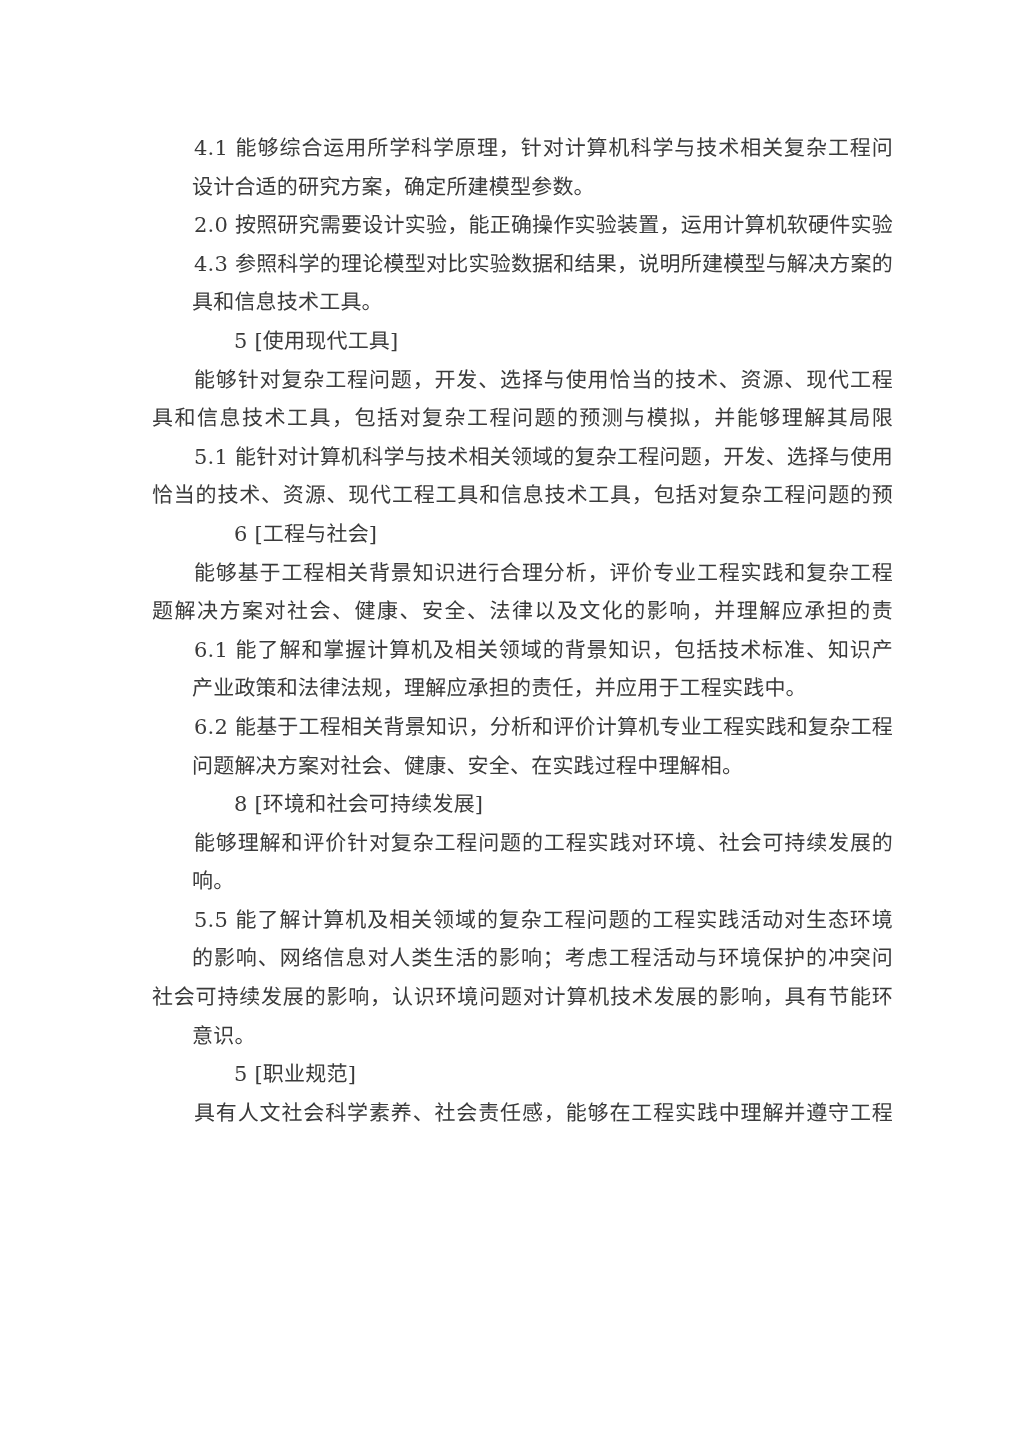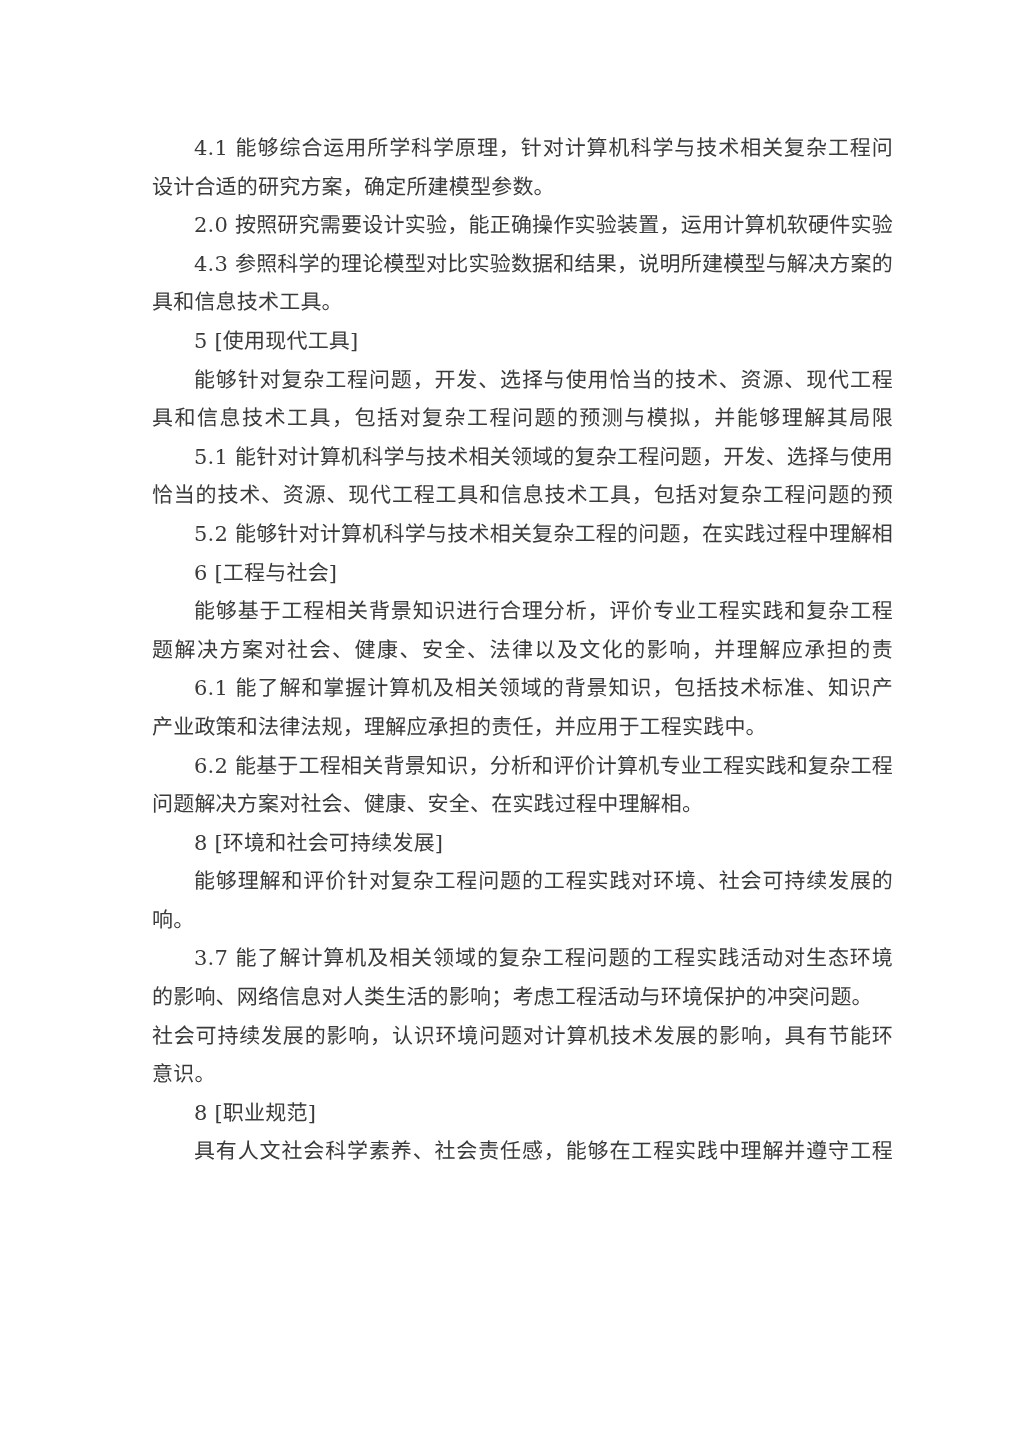--- a/index.html
+++ b/index.html
@@ -26,50 +26,49 @@
     letter-spacing: 0.2px;
   }
   .line {
     text-align: justify;
     text-justify: inter-character;
     white-space: normal;
     overflow: hidden;
     max-height: 38.6px;
   }
   .line.fill { text-align-last: justify; }
-  .line.last { text-align-last: left; }
+  .line.last { text-align-last: left; margin-left: 40px; }
   .line.indent { text-indent: 42px; }
   .line.flush { text-indent: 0; }
 </style>
 </head>
 <body style="background: rgb(255, 255, 255);">
 
 <div class="page">
   <div class="text-block" id="text-block" style="color: rgb(58, 58, 58);">
       <div class="line indent fill">4.1 能够综合运用所学科学原理，针对计算机科学与技术相关复杂工程问题，</div>
       <div class="line flush last">设计合适的研究方案，确定所建模型参数。</div>
       <div class="line indent fill">2.0 按照研究需要设计实验，能正确操作实验装置，运用计算机软硬件实验</div>
       <div class="line indent fill">4.3 参照科学的理论模型对比实验数据和结果，说明所建模型与解决方案的</div>
       <div class="line flush last">具和信息技术工具。</div>
       <div class="line indent last">5 [使用现代工具]</div>
       <div class="line indent fill">能够针对复杂工程问题，开发、选择与使用恰当的技术、资源、现代工程工</div>
       <div class="line flush fill">具和信息技术工具，包括对复杂工程问题的预测与模拟，并能够理解其局限性。</div>
       <div class="line indent fill">5.1 能针对计算机科学与技术相关领域的复杂工程问题，开发、选择与使用</div>
       <div class="line flush fill">恰当的技术、资源、现代工程工具和信息技术工具，包括对复杂工程问题的预测</div>
-      <div class="line indent fill">5.2 能够针对计算机科学与技术相关复杂工程的问题，在实践过程中理解相</div>
       <div class="line indent last">6 [工程与社会]</div>
       <div class="line indent fill">能够基于工程相关背景知识进行合理分析，评价专业工程实践和复杂工程问</div>
       <div class="line flush fill">题解决方案对社会、健康、安全、法律以及文化的影响，并理解应承担的责任。</div>
       <div class="line indent fill">6.1 能了解和掌握计算机及相关领域的背景知识，包括技术标准、知识产权、</div>
       <div class="line flush last">产业政策和法律法规，理解应承担的责任，并应用于工程实践中。</div>
       <div class="line indent fill">6.2 能基于工程相关背景知识，分析和评价计算机专业工程实践和复杂工程</div>
       <div class="line flush last">问题解决方案对社会、健康、安全、在实践过程中理解相。</div>
       <div class="line indent last">8 [环境和社会可持续发展]</div>
       <div class="line indent fill">能够理解和评价针对复杂工程问题的工程实践对环境、社会可持续发展的影</div>
       <div class="line flush last">响。</div>
-      <div class="line indent fill">3.7 能了解计算机及相关领域的复杂工程问题的工程实践活动对生态环境</div>
+      <div class="line indent fill">5.5 能了解计算机及相关领域的复杂工程问题的工程实践活动对生态环境</div>
       <div class="line flush last">的影响、网络信息对人类生活的影响；考虑工程活动与环境保护的冲突问题。</div>
       <div class="line flush fill">社会可持续发展的影响，认识环境问题对计算机技术发展的影响，具有节能环保</div>
       <div class="line flush last">意识。</div>
-      <div class="line indent last">8 [职业规范]</div>
+      <div class="line indent last">5 [职业规范]</div>
       <div class="line indent fill">具有人文社会科学素养、社会责任感，能够在工程实践中理解并遵守工程职</div>
     </div>
 </div>
 
 </body></html>

